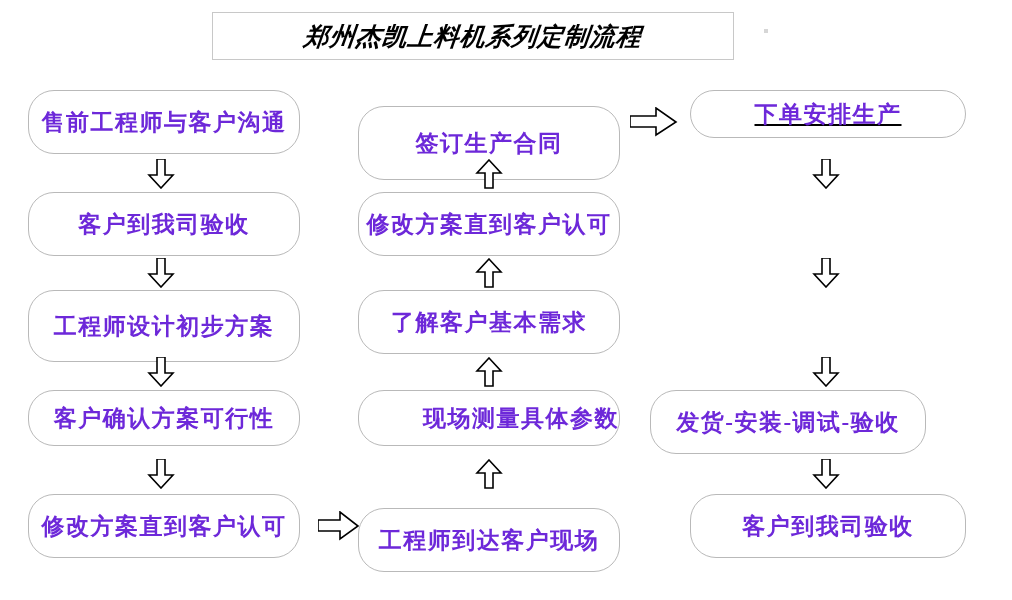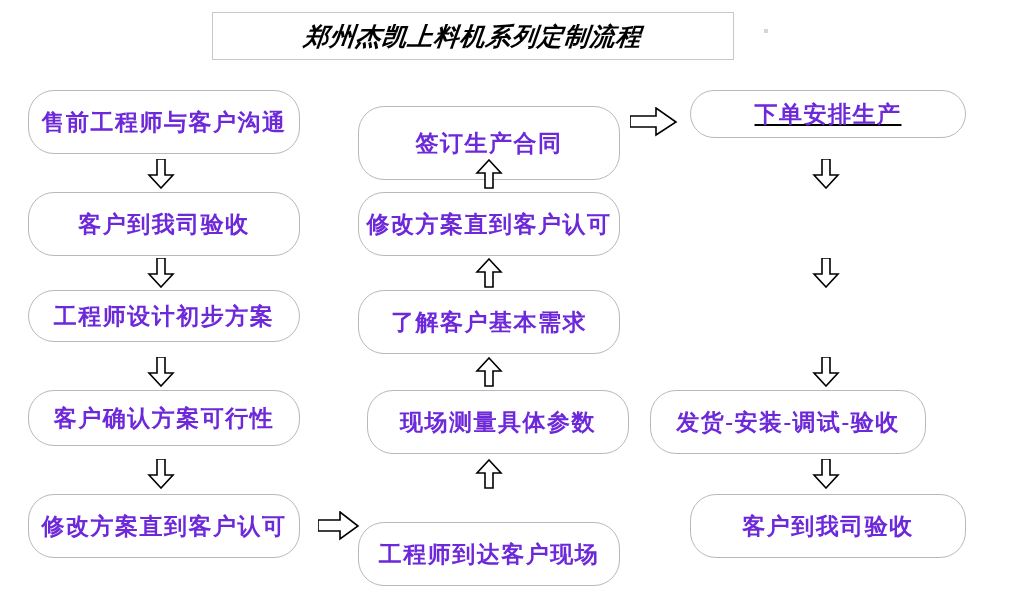--- a/index.html
+++ b/index.html
@@ -87,21 +87,21 @@
   </div>
 
   <div class="artifact"></div>
 
   <div class="node" style="left:28px; top:90px; width:272px; height:64px;">
     <span class="node-label">售前工程师与客户沟通</span>
   </div>
   <div class="node" style="left:28px; top:192px; width:272px; height:64px;">
     <span class="node-label">客户到我司验收</span>
   </div>
-  <div class="node" style="left:28px; top:290px; width:272px; height:52px;">
+  <div class="node" style="left:28px; top:290px; width:272px; height:72px;">
     <span class="node-label">工程师设计初步方案</span>
   </div>
   <div class="node" style="left:28px; top:390px; width:272px; height:56px;">
     <span class="node-label">客户确认方案可行性</span>
   </div>
   <div class="node" style="left:28px; top:494px; width:272px; height:64px;">
     <span class="node-label">修改方案直到客户认可</span>
   </div>
 
   <div class="arrow" style="left:147px; top:159px;">
@@ -133,24 +133,24 @@
 
   <div class="node" style="left:358px; top:106px; width:262px; height:74px;">
     <span class="node-label">签订生产合同</span>
   </div>
   <div class="node" style="left:358px; top:192px; width:262px; height:64px;">
     <span class="node-label">修改方案直到客户认可</span>
   </div>
   <div class="node" style="left:358px; top:290px; width:262px; height:64px;">
     <span class="node-label">了解客户基本需求</span>
   </div>
-  <div class="node" style="left:367px; top:390px; width:262px; height:64px;">
+  <div class="node" style="left:358px; top:390px; width:262px; height:56px;justify-content:flex-end;">
     <span class="node-label">现场测量具体参数</span>
   </div>
-  <div class="node" style="left:358px; top:522px; width:262px; height:64px;">
+  <div class="node" style="left:358px; top:508px; width:262px; height:64px;">
     <span class="node-label">工程师到达客户现场</span>
   </div>
 
   <div class="arrow" style="left:475px; top:459px;">
     <svg width="28" height="30" viewBox="0 0 28 30">
       <polygon points="14,1 26,14 18,14 18,29 10,29 10,14 2,14" fill="#ffffff" stroke="#000000" stroke-width="1.6"></polygon>
     </svg>
   </div>
   <div class="arrow" style="left:475px; top:357px;">
     <svg width="28" height="30" viewBox="0 0 28 30">

